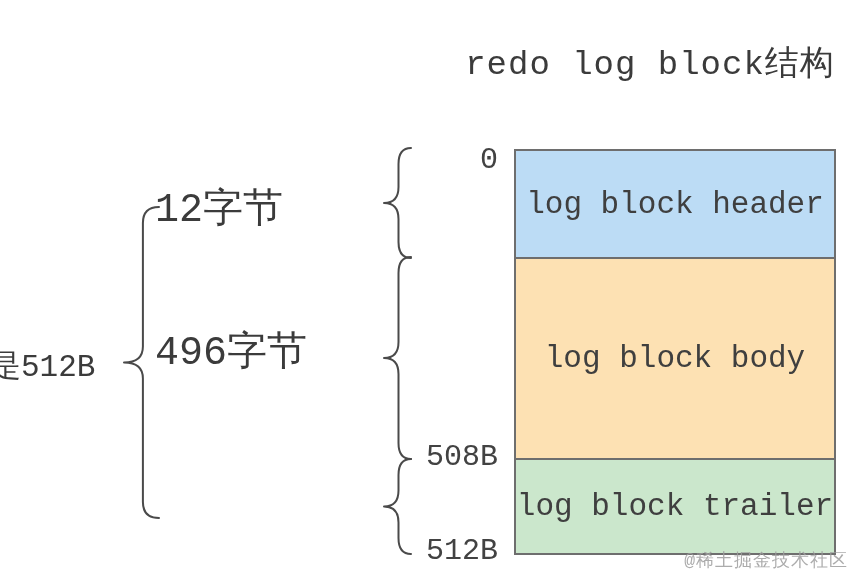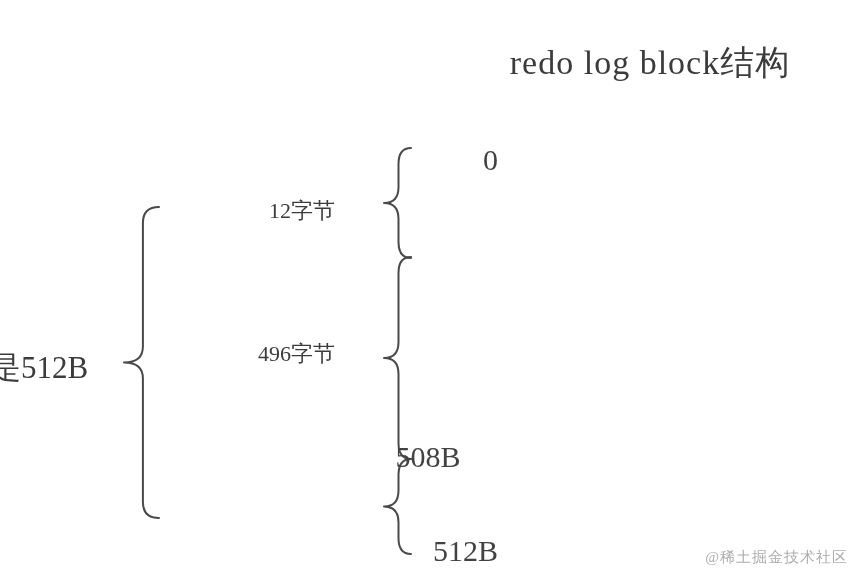--- a/index.html
+++ b/index.html
@@ -9,21 +9,21 @@
     --watermark: #9e9e9e;
   }
   * { margin: 0; padding: 0; box-sizing: border-box; }
   html, body { background: #ffffff; }
   .canvas {
     position: relative;
     width: 860px;
     height: 586px;
     background: #ffffff;
     overflow: hidden;
-    font-family: Liberation Serif, serif;
+    font-family: Liberation Mono, monospace;
     color: var(--text);
   }
   .title {
     position: absolute;
     left: 430px; top: 40px; width: 440px;
     text-align: center;
     font-size: 34px;
     letter-spacing: 1px;
     color: var(--text);
   }
@@ -47,27 +47,27 @@
   .offset {
     position: absolute;
     left: 358px; width: 140px;
     text-align: right;
     font-size: 30px;
     line-height: 34px;
     color: #424242;
   }
   .offset-0   { top: 143px; }
   .offset-12  { top: 231px; }
-  .offset-508 { top: 440px; text-align: center; }
+  .offset-508 { top: 440px; }
   .offset-512 { top: 534px; }
   .size-label {
     position: absolute;
     left: 155px; width: 180px;
-    text-align: right;
-    font-size: 22px;
+    text-align: left;
+    font-size: 40px;
     line-height: 36px;
     color: var(--text);
   }
   .size-12  { top: 193px; }
   .size-496 { top: 336px; }
   .size-4   { top: 502px; }
   .total-label {
     position: absolute;
     left: -10px; top: 350px;
     font-size: 31px;
@@ -83,21 +83,21 @@
     stroke-linecap: round;
     stroke-linejoin: round;
   }
   .brace-total  { left: 122px; top: 206px; }
   .brace-header { left: 382px; top: 147px; }
   .brace-body   { left: 382px; top: 256px; }
   .brace-trailer{ left: 382px; top: 458px; }
   .watermark {
     position: absolute;
     right: 12px; top: 548px;
-    font-size: 15px;
+    font-size: 18px;
     color: var(--watermark);
     opacity: 0.85;
     letter-spacing: 1px;
   }
 </style>
 </head>
 <body>
 
 <div class="canvas">
 
@@ -118,16 +118,27 @@
       <path d="M 29 1 Q 16.5 1 16.5 17 L 16.5 86 Q 16.5 102 2 102 Q 16.5 102 16.5 118 L 16.5 187 Q 16.5 203 29 203"></path>
     </svg>
   <svg class="brace brace-trailer" width="30" height="97">
       <path d="M 29 1 Q 16.5 1 16.5 17 L 16.5 32.5 Q 16.5 48.5 2 48.5 Q 16.5 48.5 16.5 64.5 L 16.5 80 Q 16.5 96 29 96"></path>
     </svg>
 
   <div class="offset offset-0">0</div>
   <div class="offset offset-508">508B</div>
   <div class="offset offset-512">512B</div>
 
+  <div class="block-stack">
+    <div class="block block-header" style="background: rgb(188, 220, 245);">
+      <span>log block header</span>
+    </div>
+    <div class="block block-body" style="background: rgb(253, 225, 179);">
+      <span>log block body</span>
+    </div>
+    <div class="block block-trailer" style="background: rgb(203, 231, 204);">
+      <span>log block trailer</span>
+    </div>
+  </div>
 
   <div class="watermark">@稀土掘金技术社区</div>
 
 </div>
 
 </body></html>

